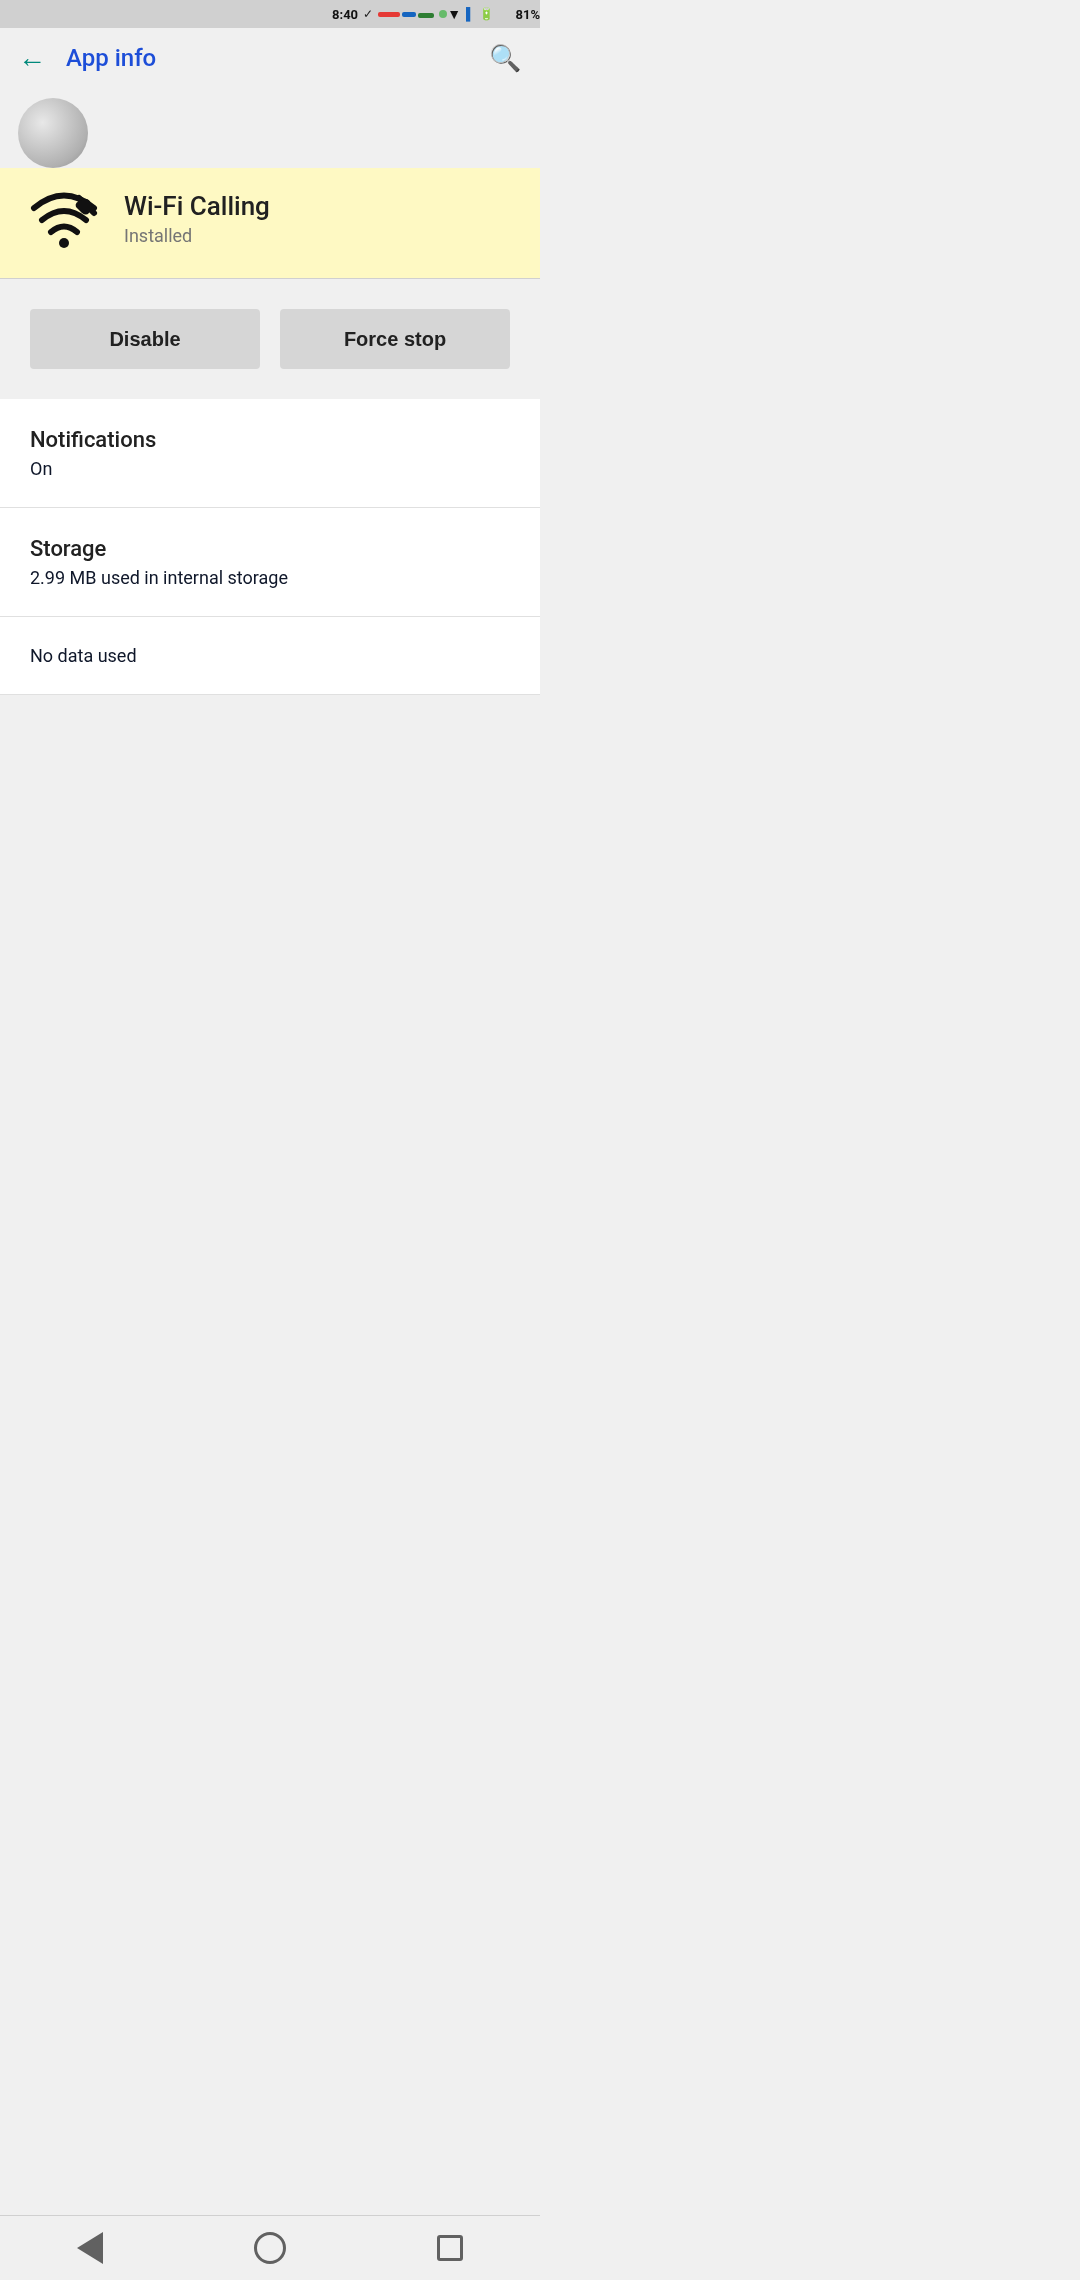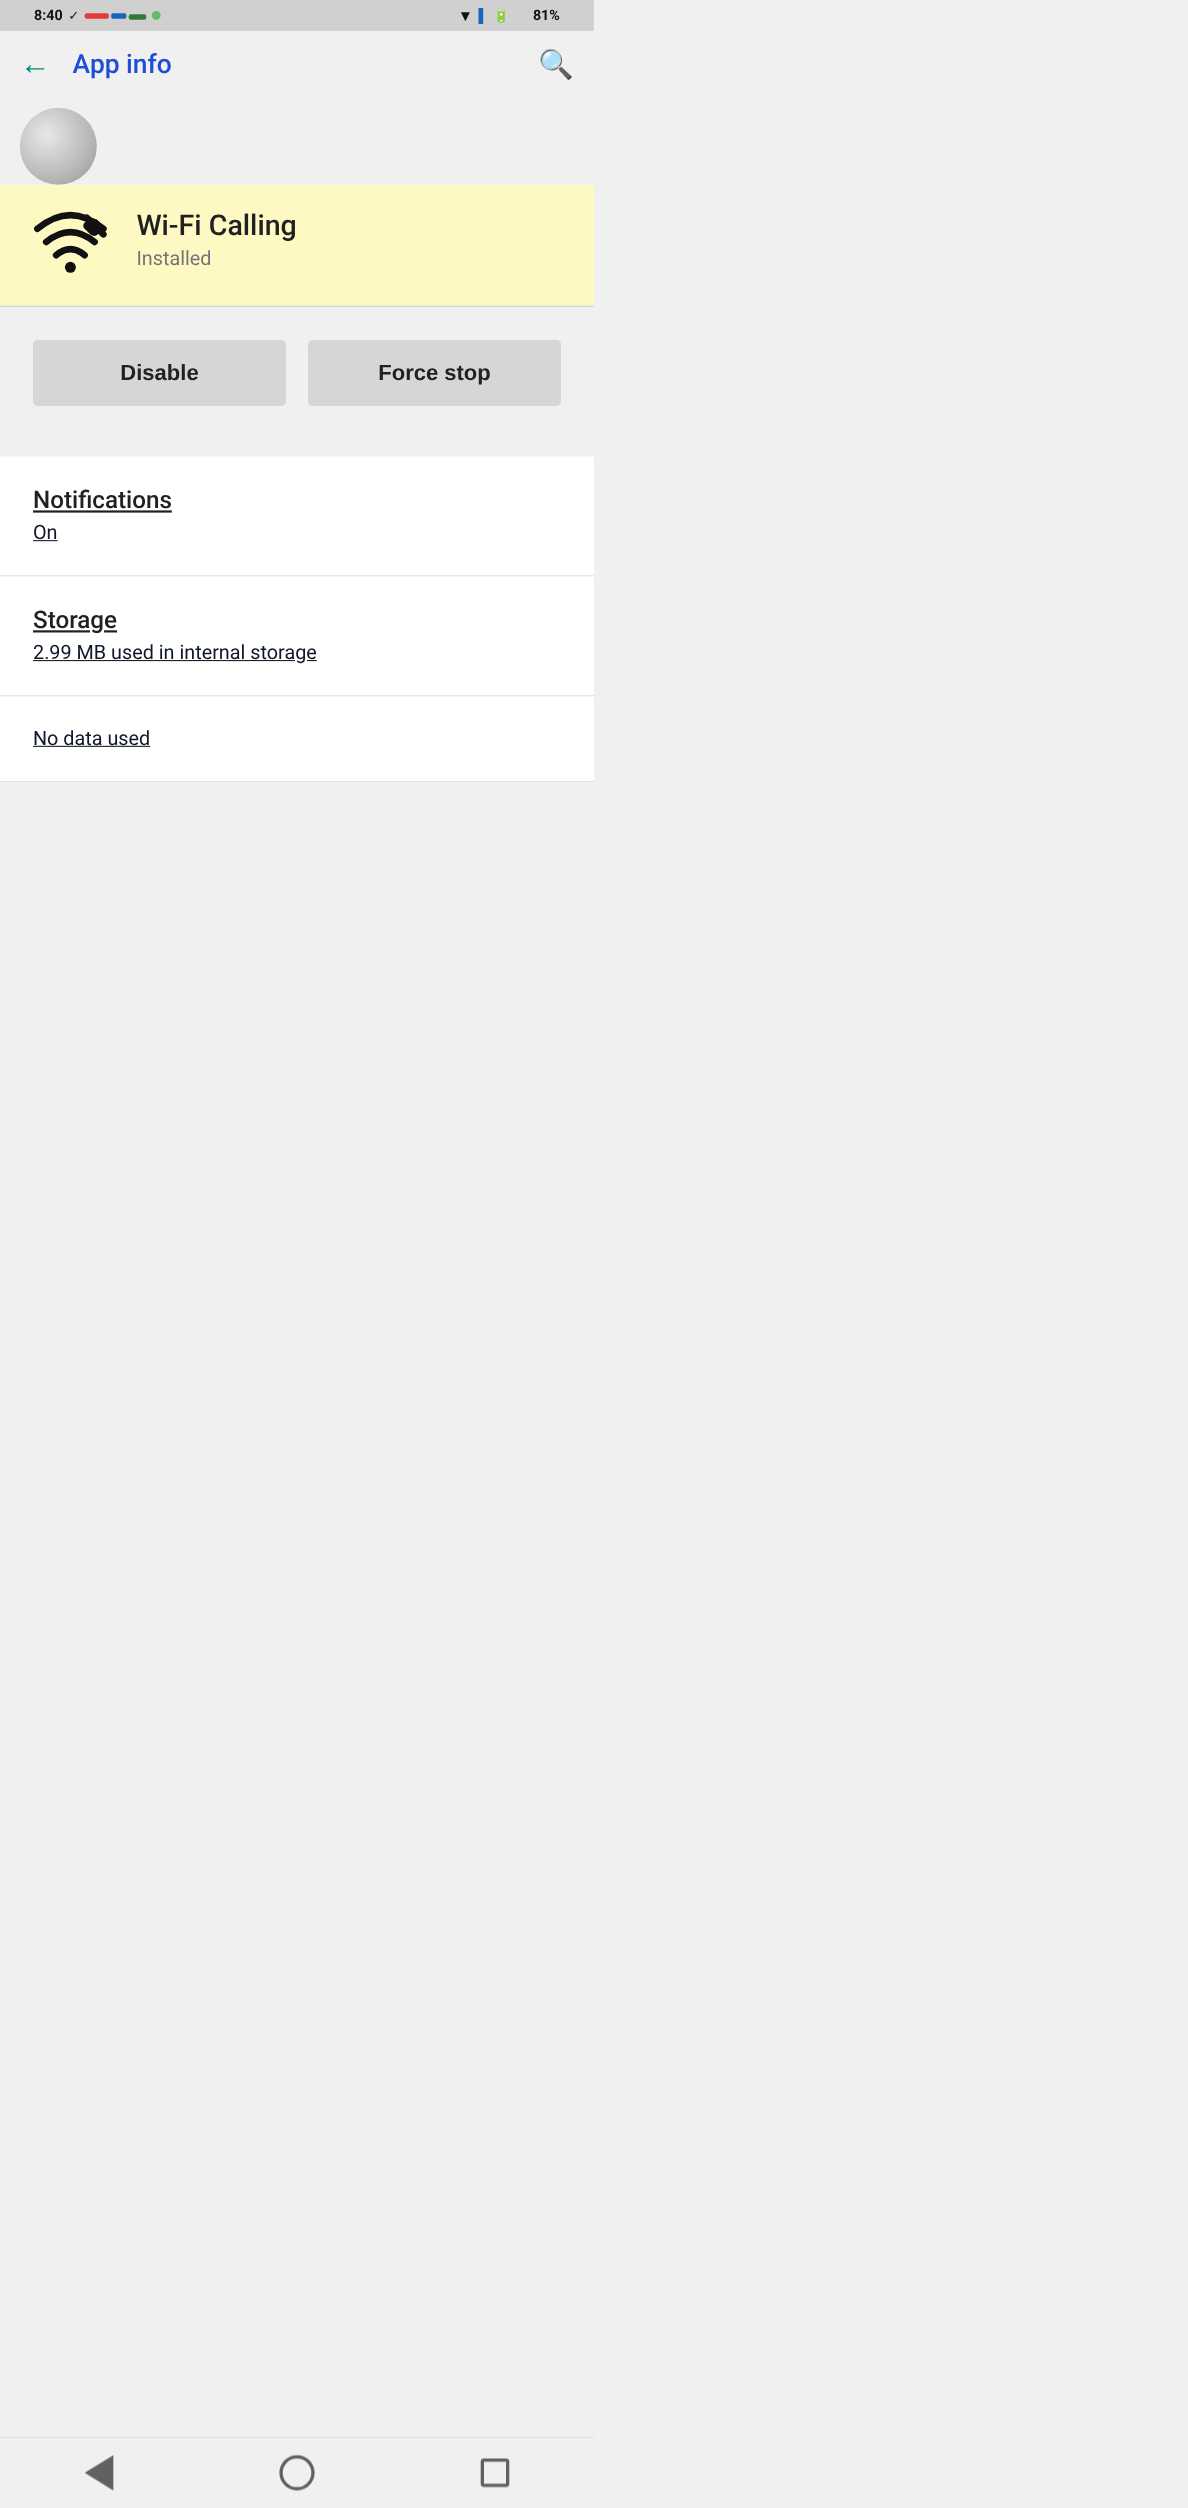--- a/index.html
+++ b/index.html
@@ -15,22 +15,22 @@
       overflow-x: hidden;
     }
 
     
     .status-bar {
       width: 100%;
       height: 28px;
       background: #d0d0d0;
       display: flex;
       align-items: center;
-      justify-content: space-between;
-      padding: 0 31px;
+      justify-content: flex-end;
+      padding: 0 0;
       position: relative;
     }
     .status-bar-left {
       display: flex;
       align-items: center;
       gap: 5px;
     }
     .status-time {
       font-size: 13px;
       font-weight: bold;
@@ -154,22 +154,21 @@
       font-weight: bold;
       color: #212121;
       cursor: pointer;
       text-align: center;
       line-height: 1.2;
     }
 
     
     .content-area {
       background: #ffffff;
-      margin-top: 16px;
-      text-decoration: underline;
+      margin-top: 0;
     }
 
     .info-section {
       padding: 28px 30px;
       border-bottom: 1px solid #e0e0e0;
     }
 
     .section-title {
       font-size: 22px;
       font-weight: 500;

